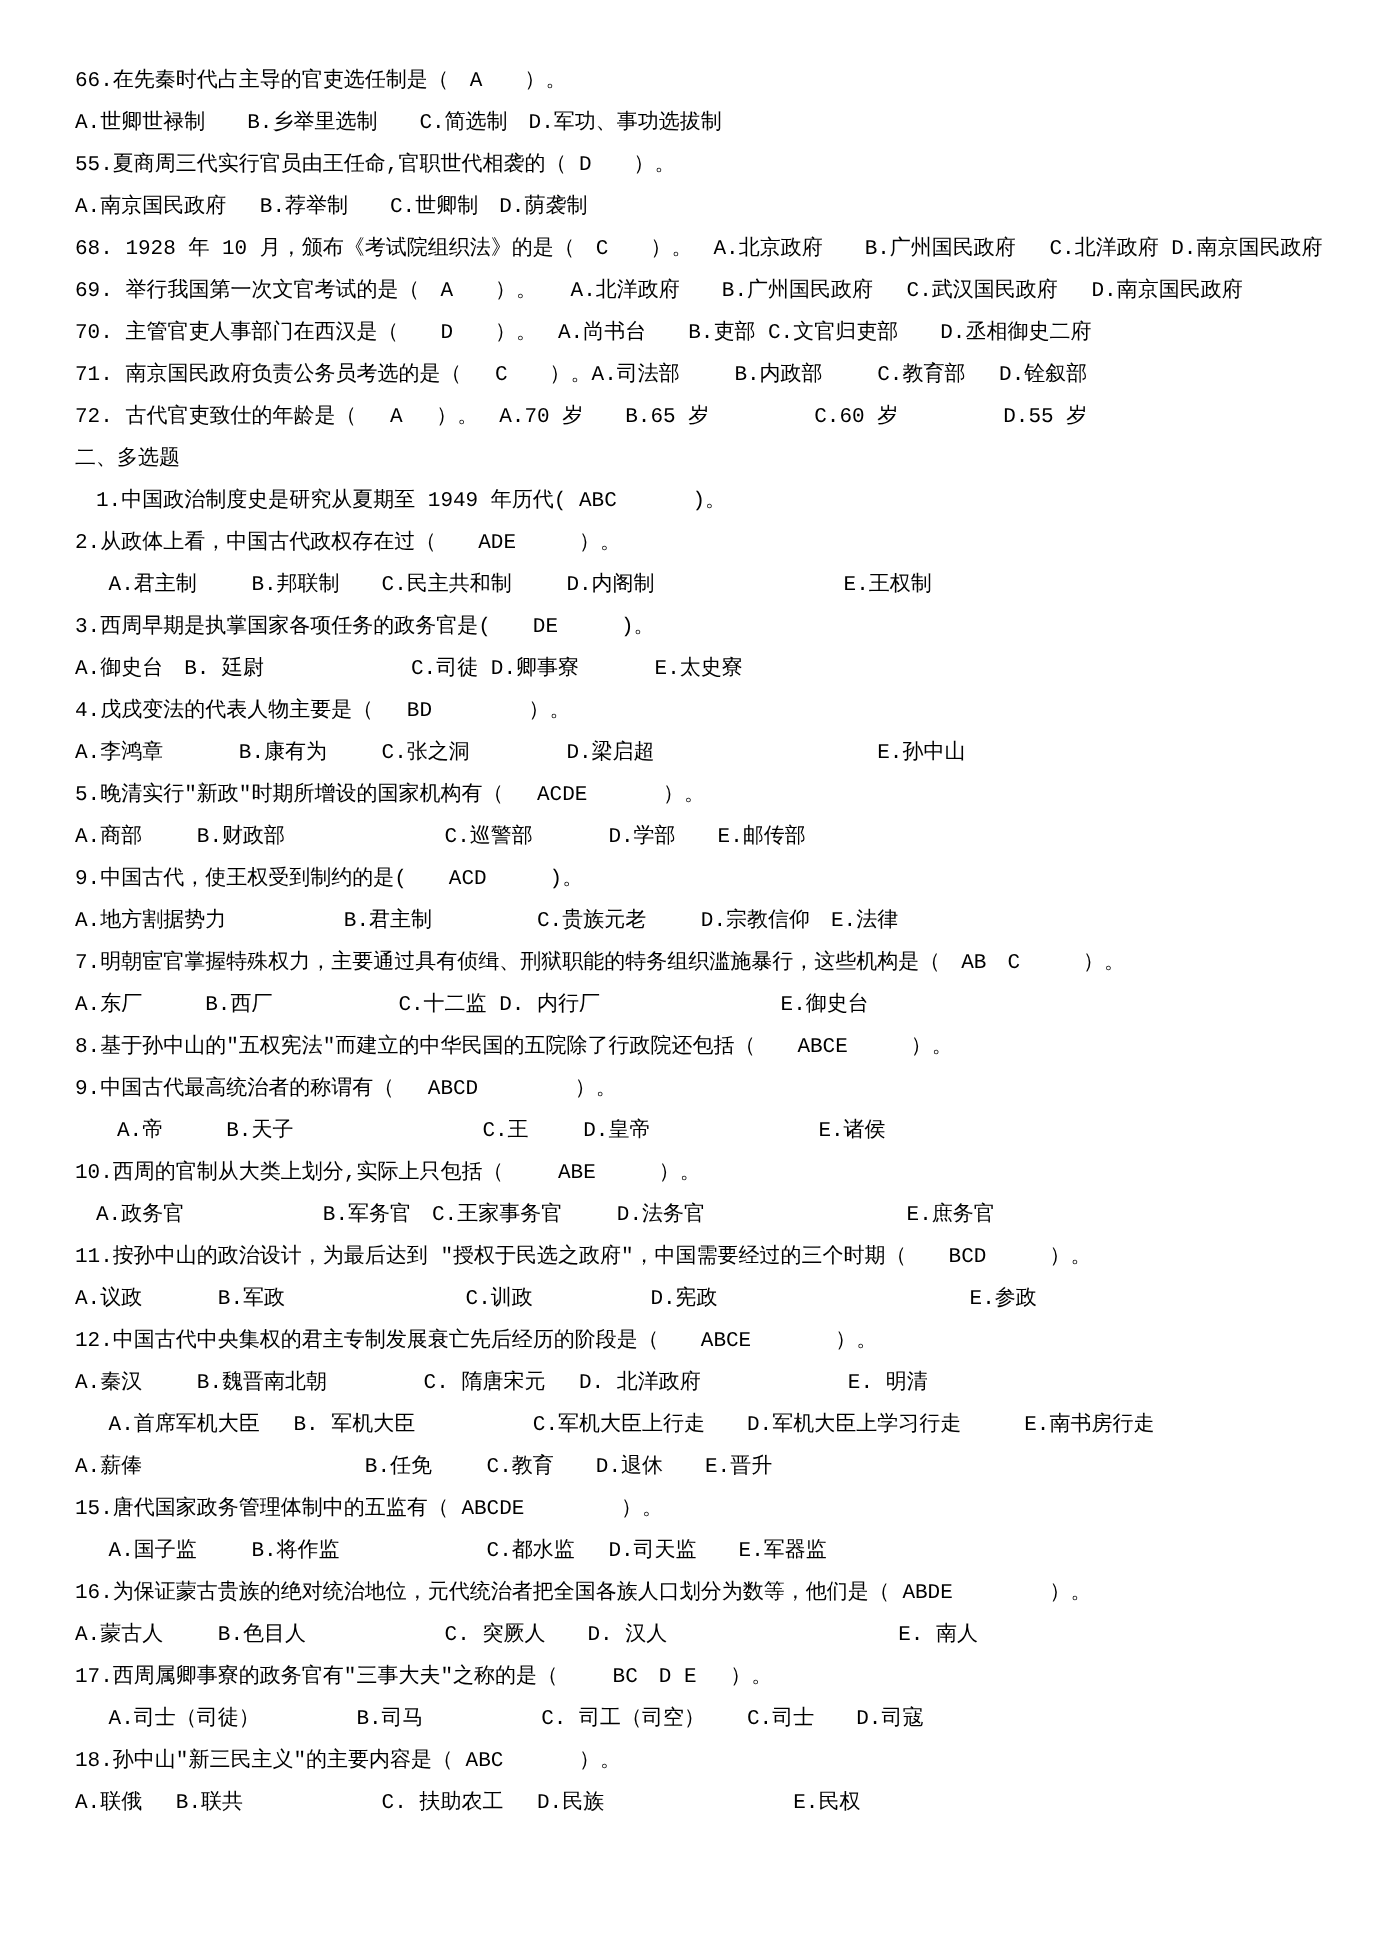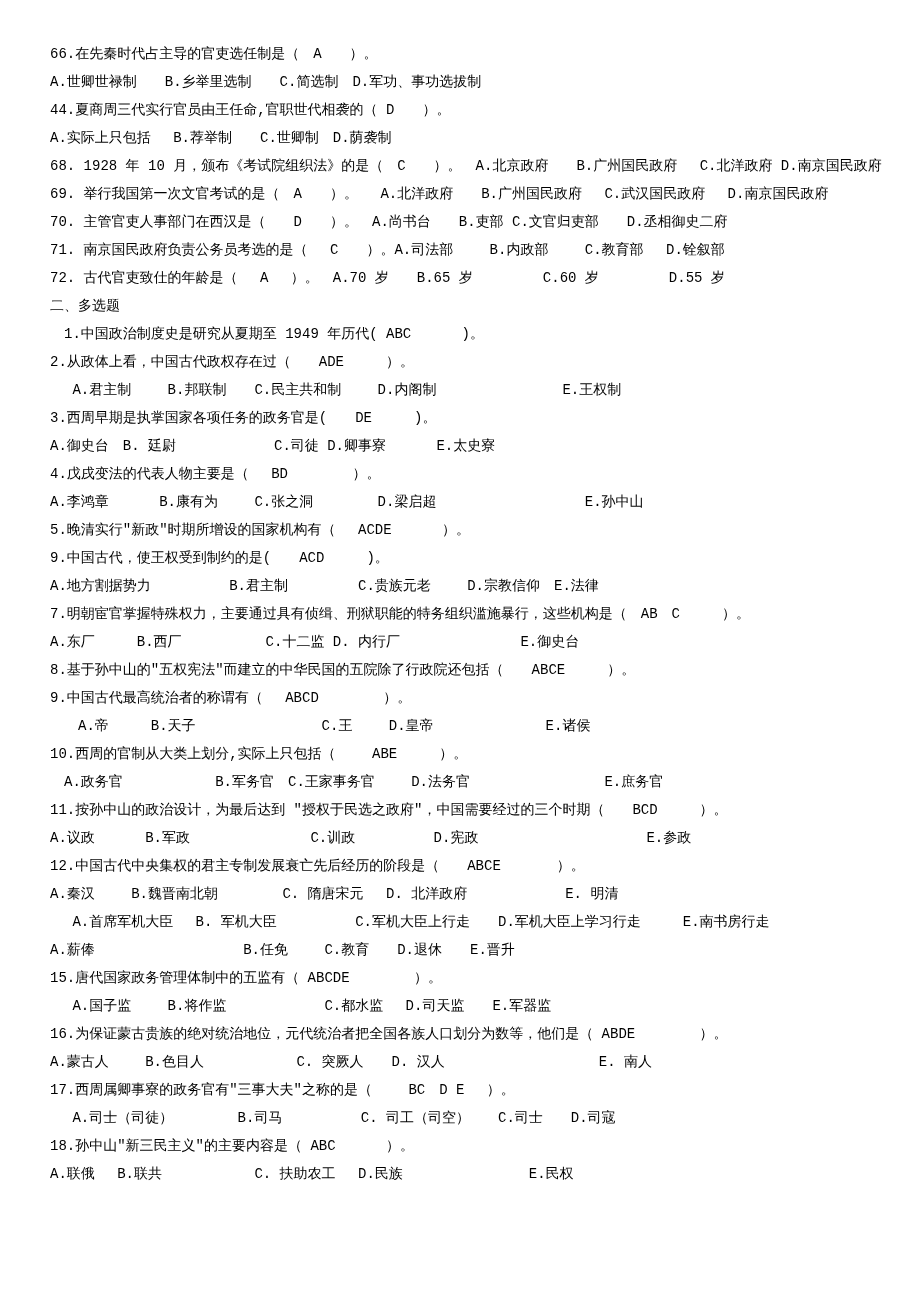--- a/index.html
+++ b/index.html
@@ -17,36 +17,37 @@
     white-space: nowrap;
     font-family: Liberation Mono, monospace;
   }
 </style>
 </head>
 <body>
 
 <div id="content">
     <div class="line">66.在先秦时代占主导的官吏选任制是（　A　　）。</div>
     <div class="line">A.世卿世禄制　　B.乡举里选制　　C.简选制　D.军功、事功选拔制</div>
-    <div class="line">44.夏商周三代实行官员由王任命,官职世代相袭的（ D　　）。</div>
-    <div class="line">A.实际上只包括　 B.荐举制　　C.世卿制　D.荫袭制</div>
+    <div class="line">55.夏商周三代实行官员由王任命,官职世代相袭的（ D　　）。</div>
+    <div class="line">A.南京国民政府　 B.荐举制　　C.世卿制　D.荫袭制</div>
     <div class="line">68. 1928 年 10 月，颁布《考试院组织法》的是（　C　　）。　A.北京政府　　B.广州国民政府　 C.北洋政府 D.南京国民政府</div>
     <div class="line">69. 举行我国第一次文官考试的是（　A　　）。　 A.北洋政府　　B.广州国民政府　 C.武汉国民政府　 D.南京国民政府</div>
     <div class="line">70. 主管官吏人事部门在西汉是（　　D　　）。　A.尚书台　　B.吏部 C.文官归吏部　　D.丞相御史二府</div>
     <div class="line">71. 南京国民政府负责公务员考选的是（　 C　　）。A.司法部　　 B.内政部　　 C.教育部　 D.铨叙部</div>
     <div class="line">72. 古代官吏致仕的年龄是（　 A　 ）。　A.70 岁　　B.65 岁　　　　　C.60 岁　　　　　D.55 岁</div>
     <div class="line">二、多选题</div>
     <div class="line">　1.中国政治制度史是研究从夏期至 1949 年历代( ABC　 　　)。</div>
     <div class="line">2.从政体上看，中国古代政权存在过（　　ADE　　　）。</div>
     <div class="line">　 A.君主制　　 B.邦联制　　C.民主共和制　　 D.内阁制　　　　　　　　　E.王权制</div>
     <div class="line">3.西周早期是执掌国家各项任务的政务官是(　　DE　　　)。</div>
     <div class="line">A.御史台　B. 廷尉　　　　　　　C.司徒 D.卿事寮　 　　E.太史寮</div>
     <div class="line">4.戊戌变法的代表人物主要是（　 BD　 　　　）。</div>
     <div class="line">A.李鸿章　　　 B.康有为　　 C.张之洞　　　　 D.梁启超　　 　　　　　　　　E.孙中山</div>
     <div class="line">5.晚清实行"新政"时期所增设的国家机构有（　 ACDE　 　　）。</div>
+    <div class="line">A.商部　　 B.财政部　　 　　　　　C.巡警部　　　 D.学部　　E.邮传部</div>
     <div class="line">9.中国古代，使王权受到制约的是(　　ACD　　　)。</div>
     <div class="line">A.地方割据势力　　　　　 B.君主制　　　　　C.贵族元老　　 D.宗教信仰　E.法律</div>
     <div class="line">7.明朝宦官掌握特殊权力，主要通过具有侦缉、刑狱职能的特务组织滥施暴行，这些机构是（　AB　C　　　）。</div>
     <div class="line">A.东厂　　　B.西厂　　　　　　C.十二监 D. 内行厂　 　　　　　　　E.御史台</div>
     <div class="line">8.基于孙中山的"五权宪法"而建立的中华民国的五院除了行政院还包括（　　ABCE　　　）。</div>
     <div class="line">9.中国古代最高统治者的称谓有（　 ABCD　 　　　）。</div>
     <div class="line">　　A.帝　　　B.天子　　　　　　　　　C.王　　 D.皇帝　　　　　　　　E.诸侯</div>
     <div class="line">10.西周的官制从大类上划分,实际上只包括（　 　ABE　　　）。</div>
     <div class="line">　A.政务官　　　　　　 B.军务官　C.王家事务官　　 D.法务官　　　　 　　　　　E.庶务官</div>
     <div class="line">11.按孙中山的政治设计，为最后达到 "授权于民选之政府"，中国需要经过的三个时期（　　BCD　　　）。</div>

